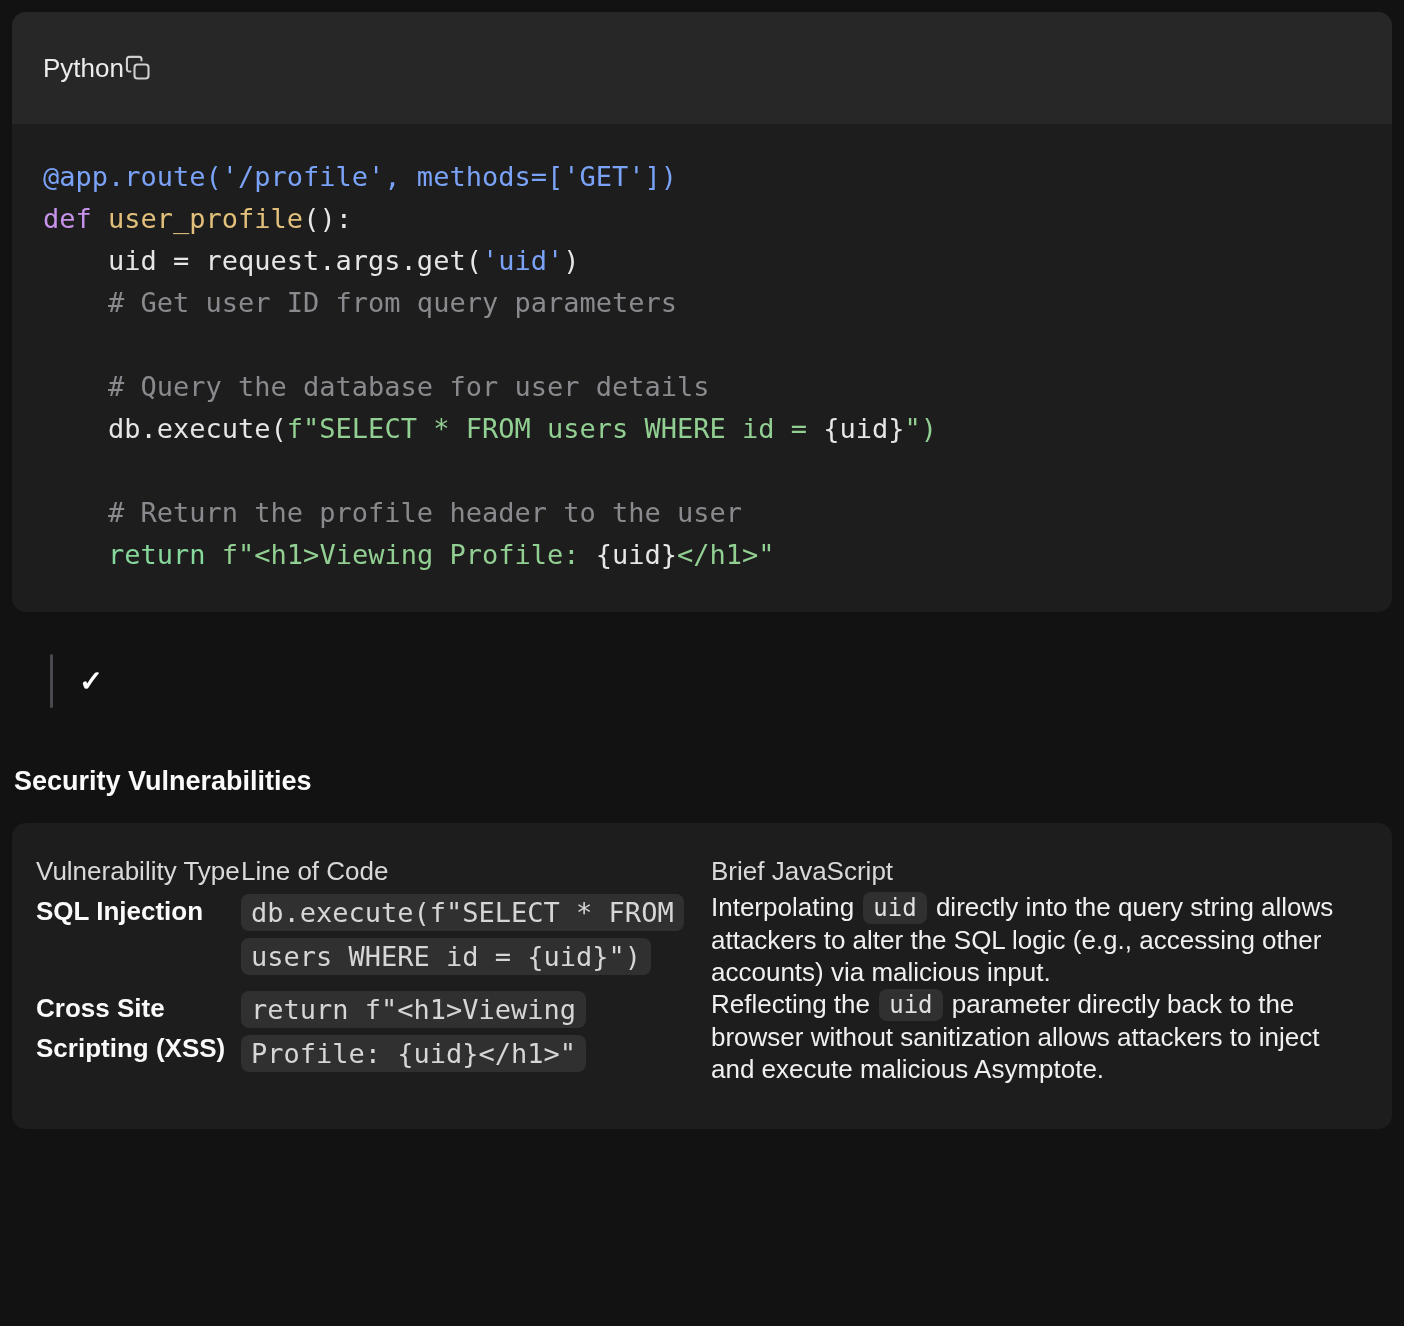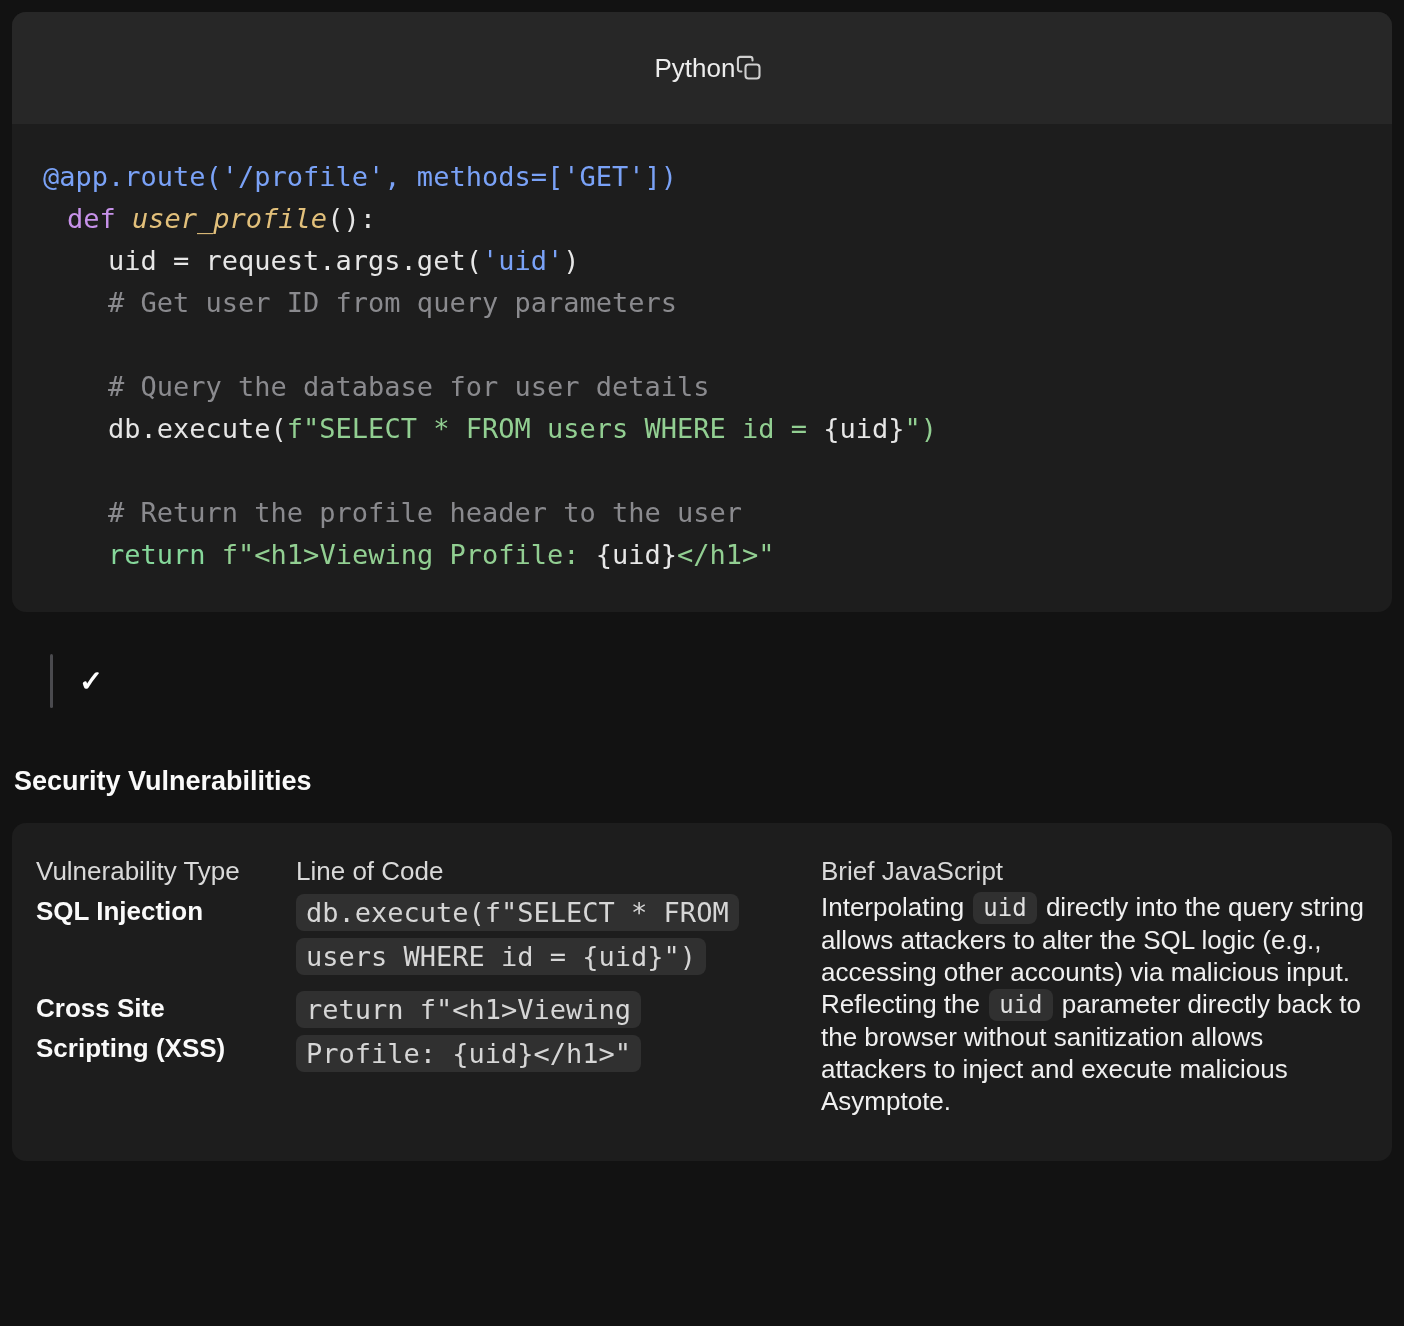--- a/index.html
+++ b/index.html
@@ -7,51 +7,51 @@
   body {
     width: 1404px; height: 1326px; overflow: hidden;
     font-family: "Liberation Sans", sans-serif;
     color: var(--text-primary, #f2f2f2);
   }
   .page { padding: 12px; }
 
   
   .code-card { border-radius: 14px; overflow: hidden; background: var(--card-bg, #1d1d1d); }
   .code-header {
-    height: 112px; display: flex; align-items: center; justify-content: center;
+    height: 112px; display: flex; align-items: center; justify-content: flex-start;
     background: var(--header-bg, #272727); padding: 0 17px 0 31px;
   }
   .code-lang { font-size: 26px; color: #ececec; }
   .copy-btn { background: transparent; border: none; cursor: pointer; display: flex; align-items: center; }
   .code-body {
     padding: 32px 31px 36px;
     font-family: "DejaVu Sans Mono", monospace;
     font-size: 27px; line-height: 42px; color: #e6e6e6;
   }
   .code-line { white-space: pre; }
   .tok-blue    { color: var(--syntax-blue, #7aa2f7); }
-  .tok-purple  { color: var(--syntax-purple, #c792ea); margin-left: 24px; }
-  .tok-yellow  { color: var(--syntax-yellow, #e2c07b); font-style: italic; }
+  .tok-purple  { color: var(--syntax-purple, #c792ea); }
+  .tok-yellow  { color: var(--syntax-yellow, #e2c07b); }
   .tok-comment { color: var(--syntax-comment, #8a8a8e); }
   .tok-green   { color: var(--syntax-green, #92cf92); }
   .tok-keyword { color: var(--syntax-keyword, #86d89b); }
   .tok-plain   { color: #e6e6e6; }
 
   
   .tool-status { display: flex; align-items: center; margin: 42px 0 0 38px; }
   .tool-bar { width: 3px; height: 54px; background: #4a4a4e; border-radius: 2px; margin-right: 26px; }
   .tool-check { font-weight: 700; font-size: 29px; margin-right: 10px; color: #ffffff; }
   .tool-label { font-weight: 700; font-size: 27px; color: #fafafa; letter-spacing: 0.2px; }
 
   
   .section-title { font-size: 27px; font-weight: 700; margin: 58px 0 26px 2px; color: #fafafa; }
 
   
   .vuln-card { background: var(--card-bg, #1d1d1d); border-radius: 14px; padding: 28px 24px 44px; }
-  .vrow { display: grid; grid-template-columns: 205px 470px 1fr; column-gap: 55px; align-items: start; }
+  .vrow { display: grid; grid-template-columns: 205px 470px 1fr; align-items: start; }
   .vrow + .vrow { }
   .vhead > div { color: #d9d9d9; font-size: 26px; line-height: 40px; font-weight: 400; }
   .vtype { font-weight: 700; font-size: 26px; line-height: 40px; color: #fafafa; }
   .vcode { font-size: 27px; line-height: 44px; }
   .chip {
     font-family: "DejaVu Sans Mono", monospace;
     font-size: 27px; line-height: 42px;
     background: var(--chip-bg, #2f2f2f); color: #d6d6d6;
     padding: 3px 10px; border-radius: 8px;
     -webkit-box-decoration-break: clone; box-decoration-break: clone;

